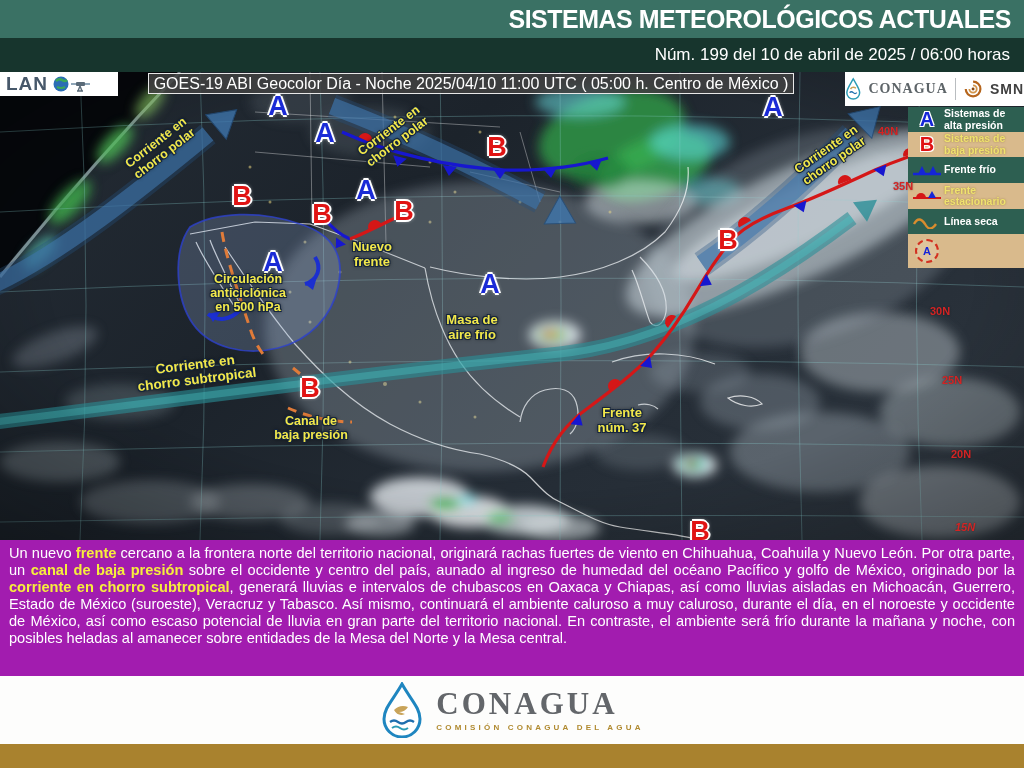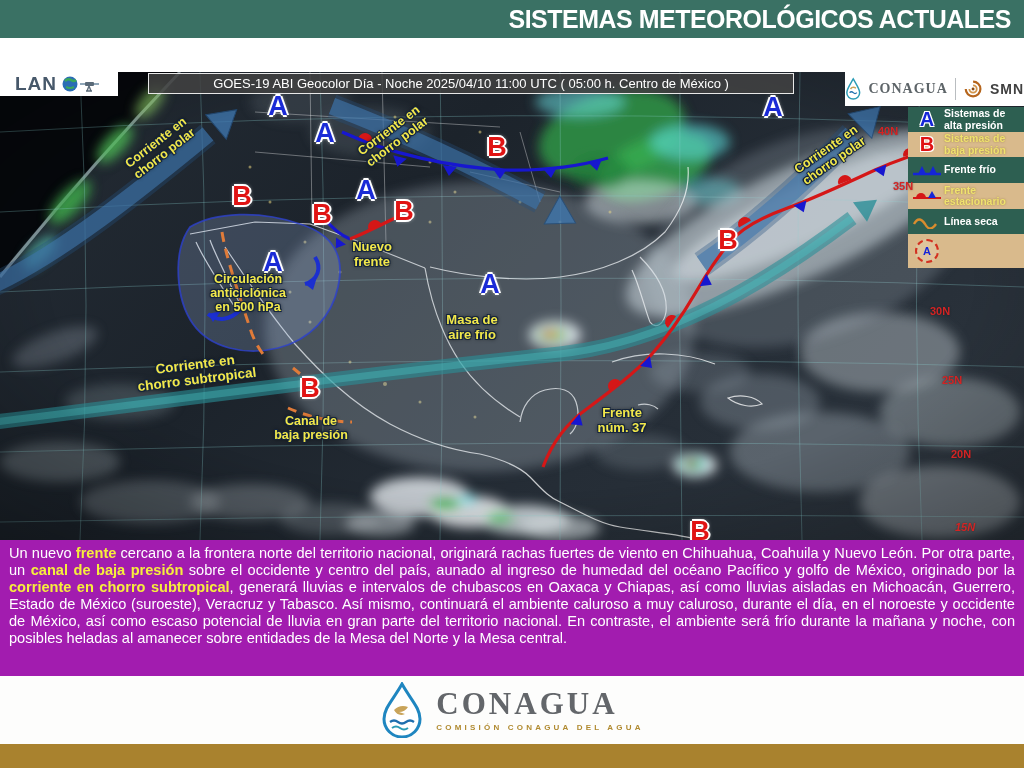--- a/index.html
+++ b/index.html
@@ -6,23 +6,23 @@
   #stage{position:relative;width:1024px;height:768px;overflow:hidden;font-family:"Liberation Sans",sans-serif;background:#fff;}
   
   #header-bar{position:absolute;left:0;top:0;width:1024px;height:38px;background:#3a7164;display:flex;align-items:center;justify-content:flex-end;}
   #header-bar .title{color:#fff;font-weight:bold;font-size:26px;letter-spacing:-.5px;padding-right:14px;transform:scaleX(.96);transform-origin:right center;white-space:nowrap;}
   #subheader-bar{position:absolute;left:0;top:38px;width:1024px;height:34px;background:#17352d;display:flex;align-items:center;justify-content:flex-end;}
   #subheader-bar .subtitle{color:#fff;font-size:17px;padding-right:14px;white-space:nowrap;}
   
   #map{position:absolute;left:0;top:72px;width:1024px;height:468px;overflow:hidden;
     background:linear-gradient(135deg,#242c35 0%,#1c232b 35%,#252d36 65%,#2d353e 100%);}
   #map svg.art{position:absolute;left:0;top:0;}
-  #lanot{position:absolute;left:0;top:0;width:118px;height:24px;background:#fff;display:flex;align-items:center;gap:4px;padding-left:15px;box-sizing:border-box;}
+  #lanot{position:absolute;left:0;top:0;width:118px;height:24px;background:#fff;display:flex;align-items:center;gap:4px;padding-left:6px;box-sizing:border-box;}
   #lanot .lan-text{font-size:19px;font-weight:bold;color:#47586a;letter-spacing:1px;}
-  #caption-bar{position:absolute;left:148px;top:1px;width:644px;height:19px;background:rgba(66,66,66,.85);border:1px solid #e8e8e8;color:#fff;font-size:13px;display:flex;align-items:center;justify-content:center;white-space:nowrap;}
+  #caption-bar{position:absolute;left:148px;top:1px;width:644px;height:19px;background:rgba(66,66,66,.85);border:1px solid #e8e8e8;color:#fff;font-size:16px;display:flex;align-items:center;justify-content:center;white-space:nowrap;}
   #logo-strip{position:absolute;right:0;top:0;width:179px;height:34px;background:#fff;display:flex;align-items:center;justify-content:center;gap:7px;}
   #logo-strip .brand-sm{font-family:"Liberation Serif",serif;font-weight:bold;color:#5d6468;font-size:14px;letter-spacing:1px;}
   #logo-strip .divider{width:1px;height:22px;background:#b9bdc0;}
   #logo-strip .smn-text{font-weight:bold;color:#404040;font-size:14px;letter-spacing:1px;}
   
   #legend{position:absolute;right:0;top:35px;width:116px;}
   .legend-row{display:flex;align-items:center;box-sizing:border-box;padding:2px 3px 2px 2px;}
   .legend-row.green{background:#2d5f51;color:#ffffff;}
   .legend-row.tan{background:#d9ba8c;color:#efe26e;}
   .legend-row .ico{width:34px;flex:0 0 34px;display:flex;align-items:center;justify-content:center;}
@@ -49,20 +49,23 @@
   #footer .tagline{color:#b08a30;font-size:8px;font-weight:bold;letter-spacing:3.2px;margin-top:4px;}
   #gold-bar{position:absolute;left:0;top:744px;width:1024px;height:24px;background:#a9822e;}
 </style>
 </head>
 <body>
 
 <div id="stage">
 
   <div id="header-bar">
     <div class="title">SISTEMAS METEOROLÓGICOS ACTUALES</div>
+  </div>
+  <div id="subheader-bar">
+    <div class="subtitle">Núm. 199 del 10 de abril de 2025 / 06:00 horas</div>
   </div>
 
   <div id="map">
 
     <svg class="art" width="1024" height="468" viewBox="0 0 1024 468">
       <defs>
         <filter id="b6" x="-50%" y="-50%" width="200%" height="200%">
             <feGaussianBlur stdDeviation="6"></feGaussianBlur>
           </filter>
         <filter id="b3" x="-50%" y="-50%" width="200%" height="200%">

